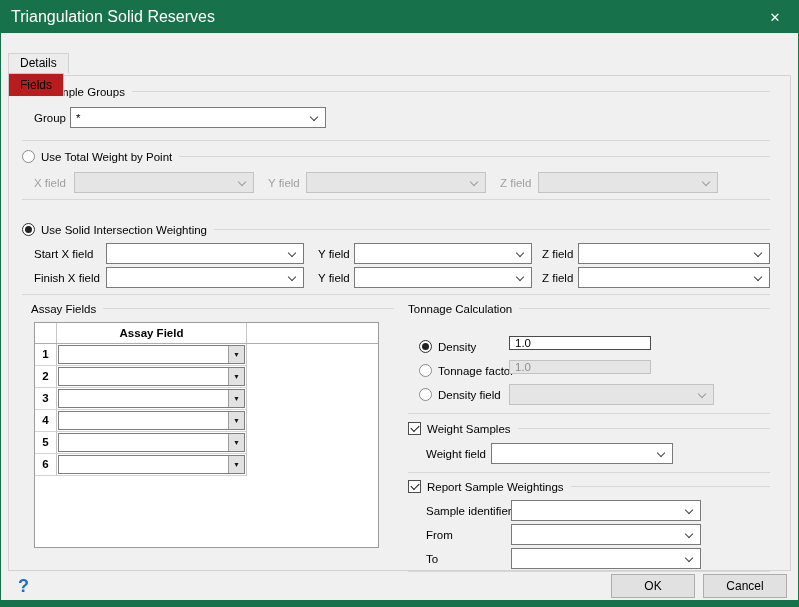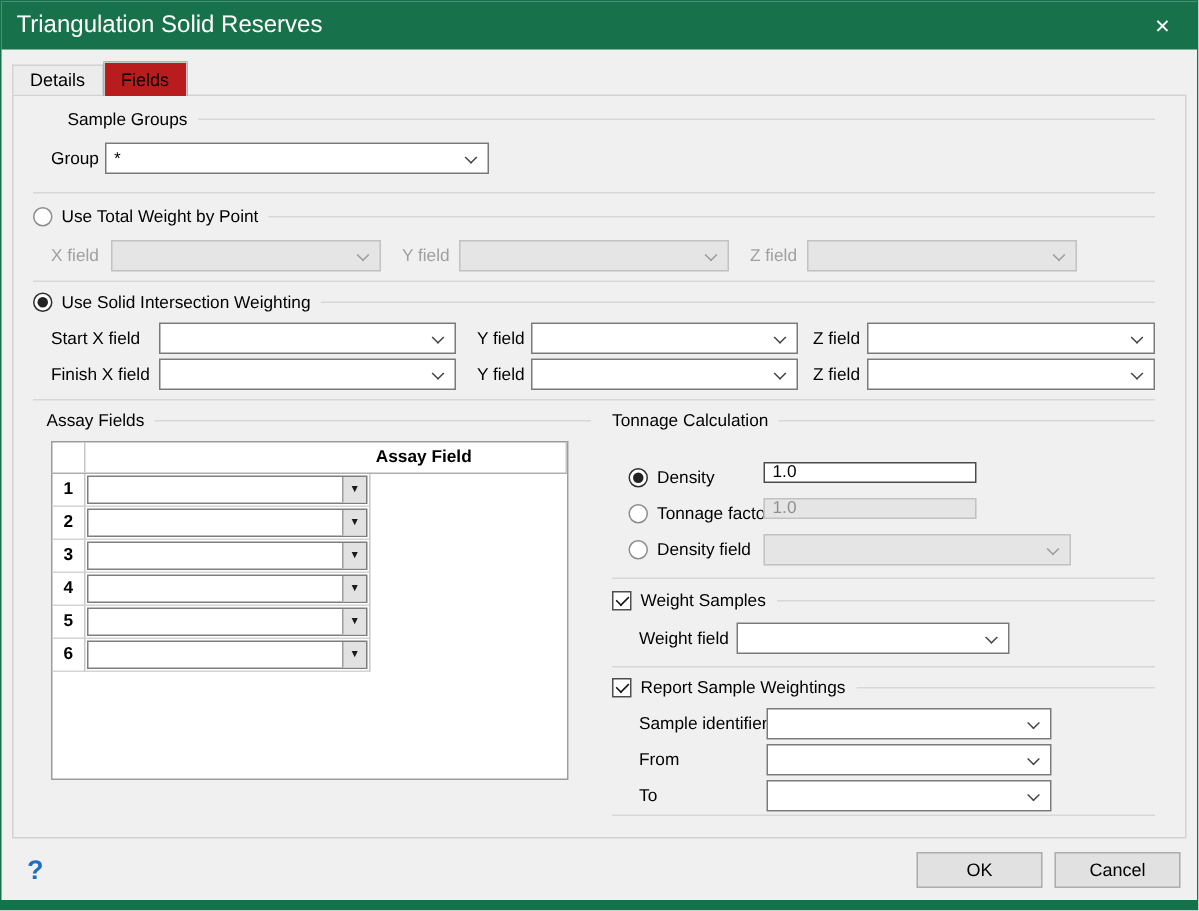--- a/index.html
+++ b/index.html
@@ -2,21 +2,21 @@
 <html style="--accent: #17714a; --help: #1e6fc0;"><head>
 <meta charset="utf-8">
 <style>
   :root { --accent:#17714a; --help:#1e6fc0; }
   * { margin:0; padding:0; box-sizing:border-box; }
   body { width:799px; height:607px; font-family:"Liberation Sans", sans-serif; font-size:11.5px; color:#000; }
   .window { width:799px; height:607px; background:#f0f0f0; border:1px solid var(--accent); border-bottom-width:7px; display:flex; flex-direction:column; }
   .titlebar { flex:0 0 32px; background:var(--accent); display:flex; align-items:center; color:#fff; }
   .title { padding-left:10px; font-size:16px; }
   .close { margin-left:auto; width:46px; height:32px; display:flex; align-items:center; justify-content:center; font-size:13px; }
-  .tabstrip { display:flex; align-items:center; height:23px; margin:8px 0 0 7px; position:relative; z-index:2; }
+  .tabstrip { display:flex; align-items:flex-start; height:23px; margin:20px 0 0 7px; position:relative; z-index:2;flex-direction:column; }
   .tab { height:20px; line-height:19px; padding:0 11px; background:#ececec; border:1px solid #d2d2d2; border-bottom:none; font-size:12px; }
   .tab.active { height:23px; line-height:22px; background:#b91c1c; border-color:#c8c8c8; }
   .tabpage { margin:0 7px; margin-top:-1px; height:496px; border:1px solid #d2d2d2; background:#f0f0f0; padding:6px 20px 0 13px; position:relative; z-index:1; }
   .sec-header { display:flex; align-items:center; height:15px; }
   .sec-title { white-space:nowrap; padding-right:7px; }
   .hline { flex:1; height:1px; background:#d7d7d7; }
   .section { border-bottom:1px solid #d7d7d7; }
   .frow { display:flex; align-items:center; }
   .lbl { white-space:nowrap; }
   .lbl.disabled { color:#a0a0a0; }
@@ -29,21 +29,21 @@
   .radio.checked { border-color:#2f2f2f; }
   .radio.checked::after { content:""; position:absolute; left:2px; top:2px; width:7px; height:7px; border-radius:50%; background:#222; }
   .checkbox { flex:0 0 13px; width:13px; height:13px; border:1px solid #4d4d4d; background:#fff; margin-right:6px; position:relative; }
   .checkbox.checked::after { content:""; position:absolute; left:2px; top:2px; width:7px; height:4px; border-left:1.6px solid #111; border-bottom:1.6px solid #111; transform:rotate(-45deg); }
   .tinput { height:14px; border:1px solid #4a4a4a; background:#fff; padding:0 5px; font:11.5px "Liberation Sans", sans-serif; }
   .tinput.disabled { background:#e5e5e5; border-color:#c2c2c2; color:#8f8f8f; }
   .columns { display:flex; margin-top:6px; }
   .col-left { width:372px; }
   .col-right { flex:1; margin-left:14px; }
   .atable { width:345px; height:226px; background:#fff; border:1px solid #9c9c9c; margin:6px 0 0 12px; }
-  .ahead { display:flex; height:21px; border-bottom:1px solid #aeaeae;justify-content:space-between; }
+  .ahead { display:flex; height:21px; border-bottom:1px solid #aeaeae; }
   .acorner { width:22px; border-right:1px solid #c6c6c6; }
   .ahcell { width:190px; border-right:1px solid #c6c6c6; text-align:center; line-height:20px; font-weight:bold; }
   .arow { display:flex; height:22px; }
   .anum { width:22px; border-right:1px solid #c6c6c6; border-bottom:1px solid #d4d4d4; text-align:center; line-height:21px; font-weight:bold; }
   .acell { width:190px; border-right:1px solid #c6c6c6; border-bottom:1px solid #d4d4d4; padding:1px; }
   .acombo { height:100%; border:1px solid #7e7e7e; background:#fff; position:relative; }
   .abtn { position:absolute; right:0; top:0; bottom:0; width:16px; background:#e2e2e2; border-left:1px solid #9e9e9e; display:flex; align-items:center; justify-content:center; }
   .abtn span { font-size:7px; color:#1a1a1a; }
   .tg-row { position:relative; height:21px; display:flex; align-items:center; padding-left:11px; }
   .tg-ctrl { position:absolute; left:101px; top:0; }
@@ -105,21 +105,21 @@
           <span class="chev"></span>
         </div>
         <span class="lbl disabled" style="width:38px; margin-left:14px">Z field</span>
         <div class="combo disabled" style="width:180px">
           <span class="chev"></span>
         </div>
       </div>
     </div>
 
     <div class="section" style="padding-bottom:6px">
-      <div class="sec-header" style="margin-top:6px">
+      <div class="sec-header" style="margin-top:22px">
         <span class="radio checked"></span>
         <span class="sec-title">Use Solid Intersection Weighting</span>
         <span class="hline"></span>
       </div>
       <div class="frow" style="margin:6px 0 0 12px">
         <span class="lbl" style="width:72px">Start X field</span>
         <div class="combo" style="width:198px">
           <span class="chev"></span>
         </div>
         <span class="lbl" style="width:36px; margin-left:14px">Y field</span>

